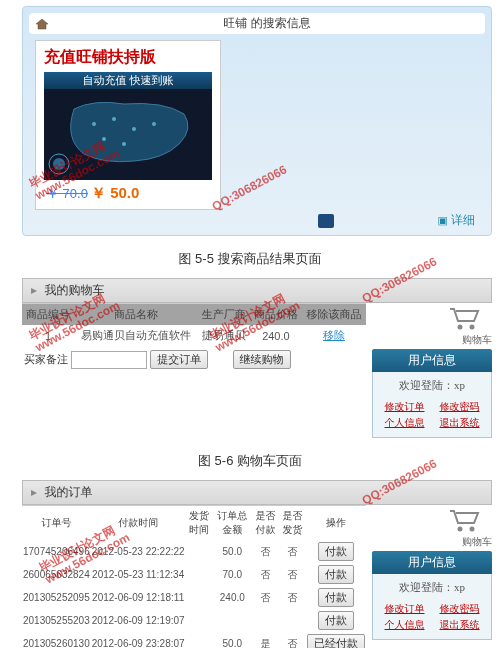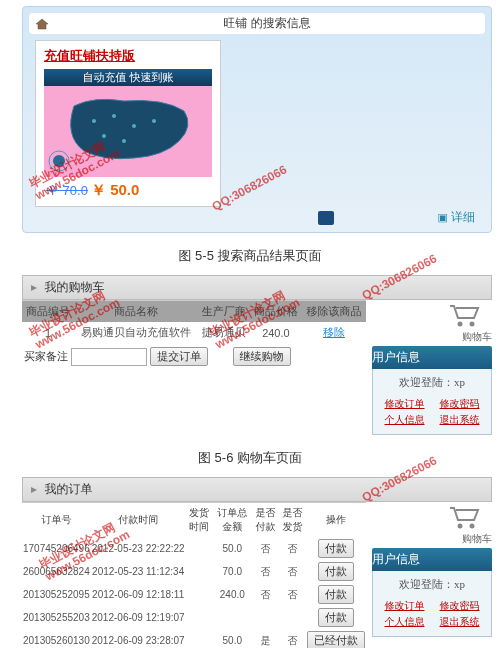--- a/index.html
+++ b/index.html
@@ -2,37 +2,37 @@
 <html><head>
 <meta charset="utf-8">
 <style>
   body { margin: 0; padding: 0; font-family: "Microsoft YaHei", Arial, sans-serif; font-size: 11px; background: #fff; color: #333; width: 500px; }
   .sec { margin: 6px 8px; padding-left: 14px; }
   .panel1 { background: linear-gradient(#d4e8f7, #e6f0f8); border: 1px solid #b8d4e8; border-radius: 4px; padding: 6px; position: relative; }
   .searchbar { background: #fff; border-radius: 4px; padding: 2px 6px; margin-bottom: 6px; display: flex; align-items: center; }
   .houseicon { width: 14px; height: 12px; display: inline-block; margin-right: 6px; }
   .searchbar-title { flex: 1; text-align: center; font-size: 12px; color: #444; }
   .prod-card { background: #fff; border: 1px solid #ccc; width: 176px; padding: 4px; margin-left: 6px; }
-  .prod-title { color: #c00; font-weight: bold; font-size: 13px; padding: 2px 4px; text-decoration: underline; }
-  .mapbox { background: #f9a8d4; width: 168px; height: 108px; position: relative; margin: 2px auto; overflow: hidden; }
+  .prod-title { color: #c00; font-weight: bold; font-size: 16px; padding: 2px 4px; }
+  .mapbox { background: #0f172a; width: 168px; height: 108px; position: relative; margin: 2px auto; overflow: hidden; }
   .mapbox .banner { background: linear-gradient(#1a5a8a, #0d3a5a); color: #fff; font-size: 11px; text-align: center; padding: 1px 0; }
   .mapbox svg { display: block; }
   .price { padding: 2px 6px; }
   .price .old { color: #3b82f6; text-decoration: line-through; font-size: 13px; margin-right: 0; }
   .price .new { color: #e60; font-size: 15px; font-weight: bold; }
   .detail-row { text-align: right; padding-right: 10px; margin-top: 2px; }
   .detail-link { color: #28a; font-size: 12px; text-decoration: none; }
   .zheng { display: inline-block; width: 16px; height: 14px; background: #1c4a7a; border-radius: 2px; vertical-align: middle; margin-right: 100px; }
   .caption { text-align: center; font-size: 13px; padding: 8px 0 4px; }
   .tabhead { background: linear-gradient(#e8e8e8, #d8d8d8); border: 1px solid #bbb; padding: 3px 8px; font-size: 12px; position: relative; }
   .tabhead .arrow { color: #888; margin-right: 4px; }
   .flex { display: flex; }
   .main-col { flex: 1; min-width: 0; }
   .side-col { width: 120px; margin-left: 6px; font-family: Liberation Serif, serif; }
-  .side-head { background: linear-gradient(#2a7aa0, #1a5a80); color: #fff; font-size: 12px; padding: 3px 0; border-radius: 2px 2px 0 0; }
+  .side-head { background: linear-gradient(#2a7aa0, #1a5a80); color: #fff; font-size: 12px; padding: 3px 0; text-align: center; border-radius: 2px 2px 0 0; }
   .side-body { background: #eef5f9; border: 1px solid #b0c8d8; border-top: none; padding: 6px 4px; font-size: 11px; }
   .side-body .welcome { text-align: center; color: #555; margin-bottom: 6px; }
   .side-links { display: flex; flex-wrap: wrap; text-align: center; }
   .side-links span { width: 50%; color: #b00; text-decoration: underline; padding: 1px 0; font-size: 10px; }
   .cart-icon-box { text-align: right; padding-right: 10px; }
   .cart-svg { width: 36px; height: 28px; }
   table.cart-tbl { width: 100%; border-collapse: collapse; font-size: 11px; }
   .cart-tbl th { font-weight: normal; color: #444; padding: 3px 2px; text-align: center; border-top: 1px solid #ccc; background: #a3a3a3; }
   .cart-tbl td { padding: 3px 2px; text-align: center; color: #555; }
   .cart-tbl .link { color: #28c; text-decoration: underline; }

